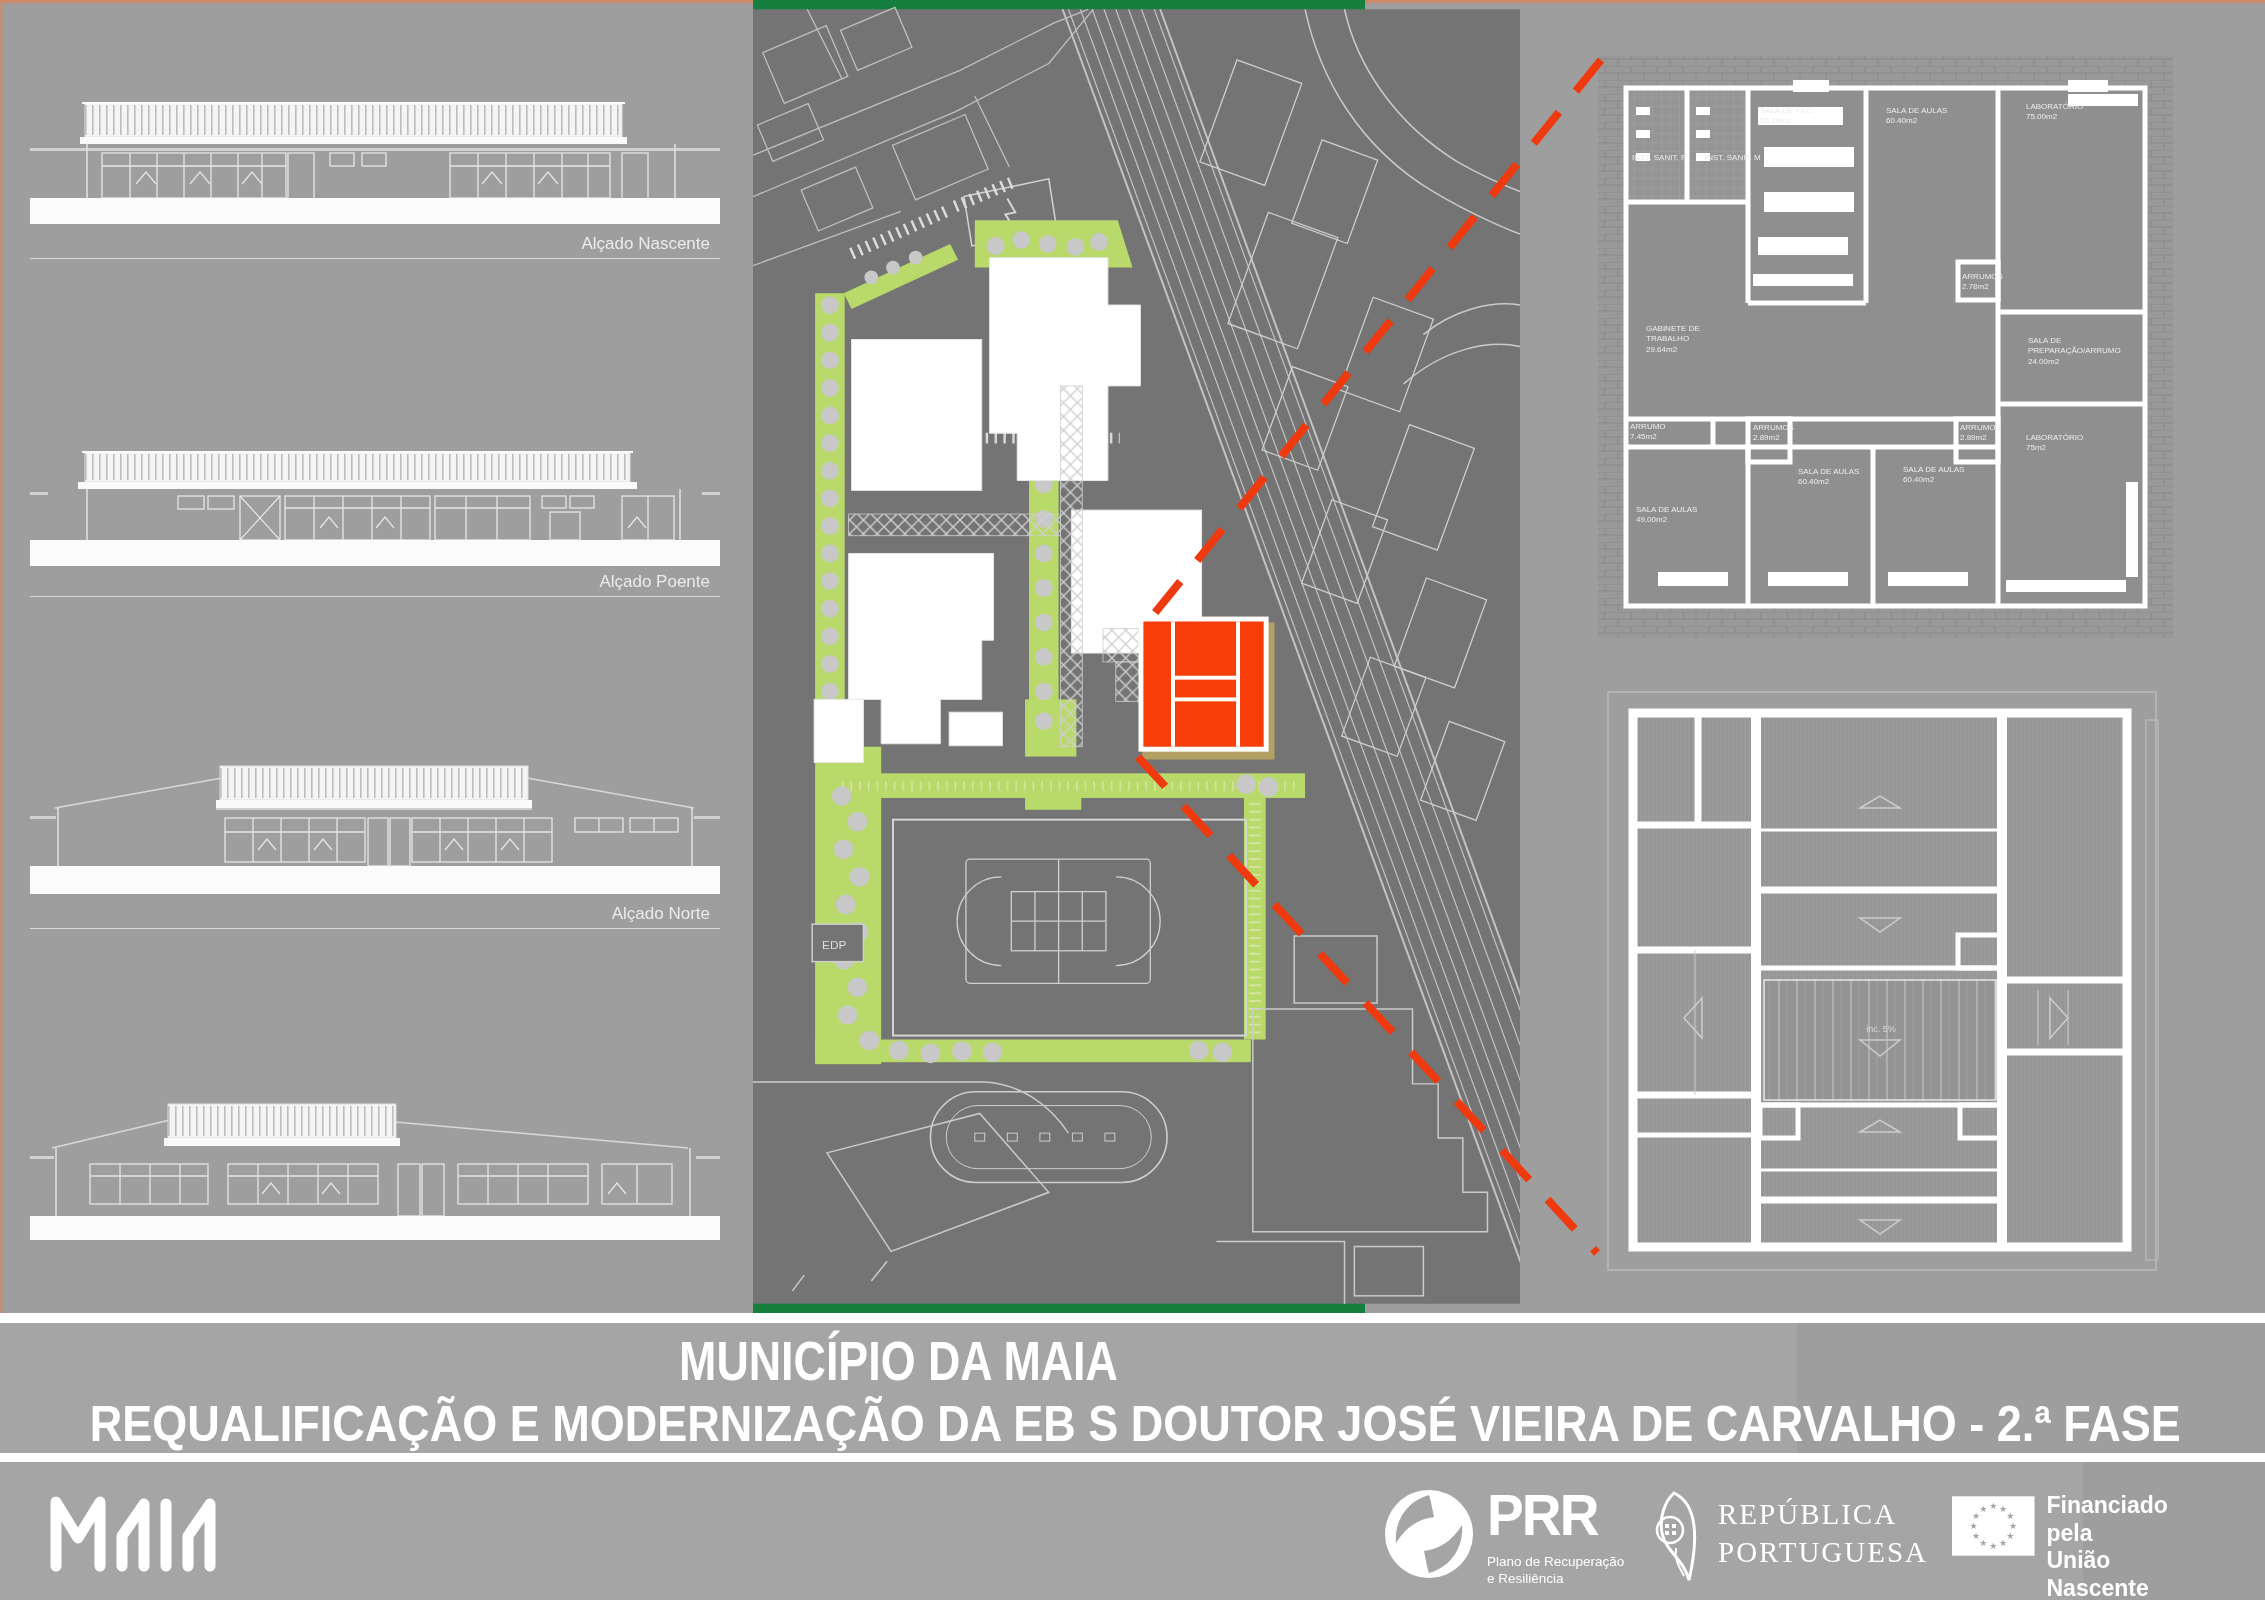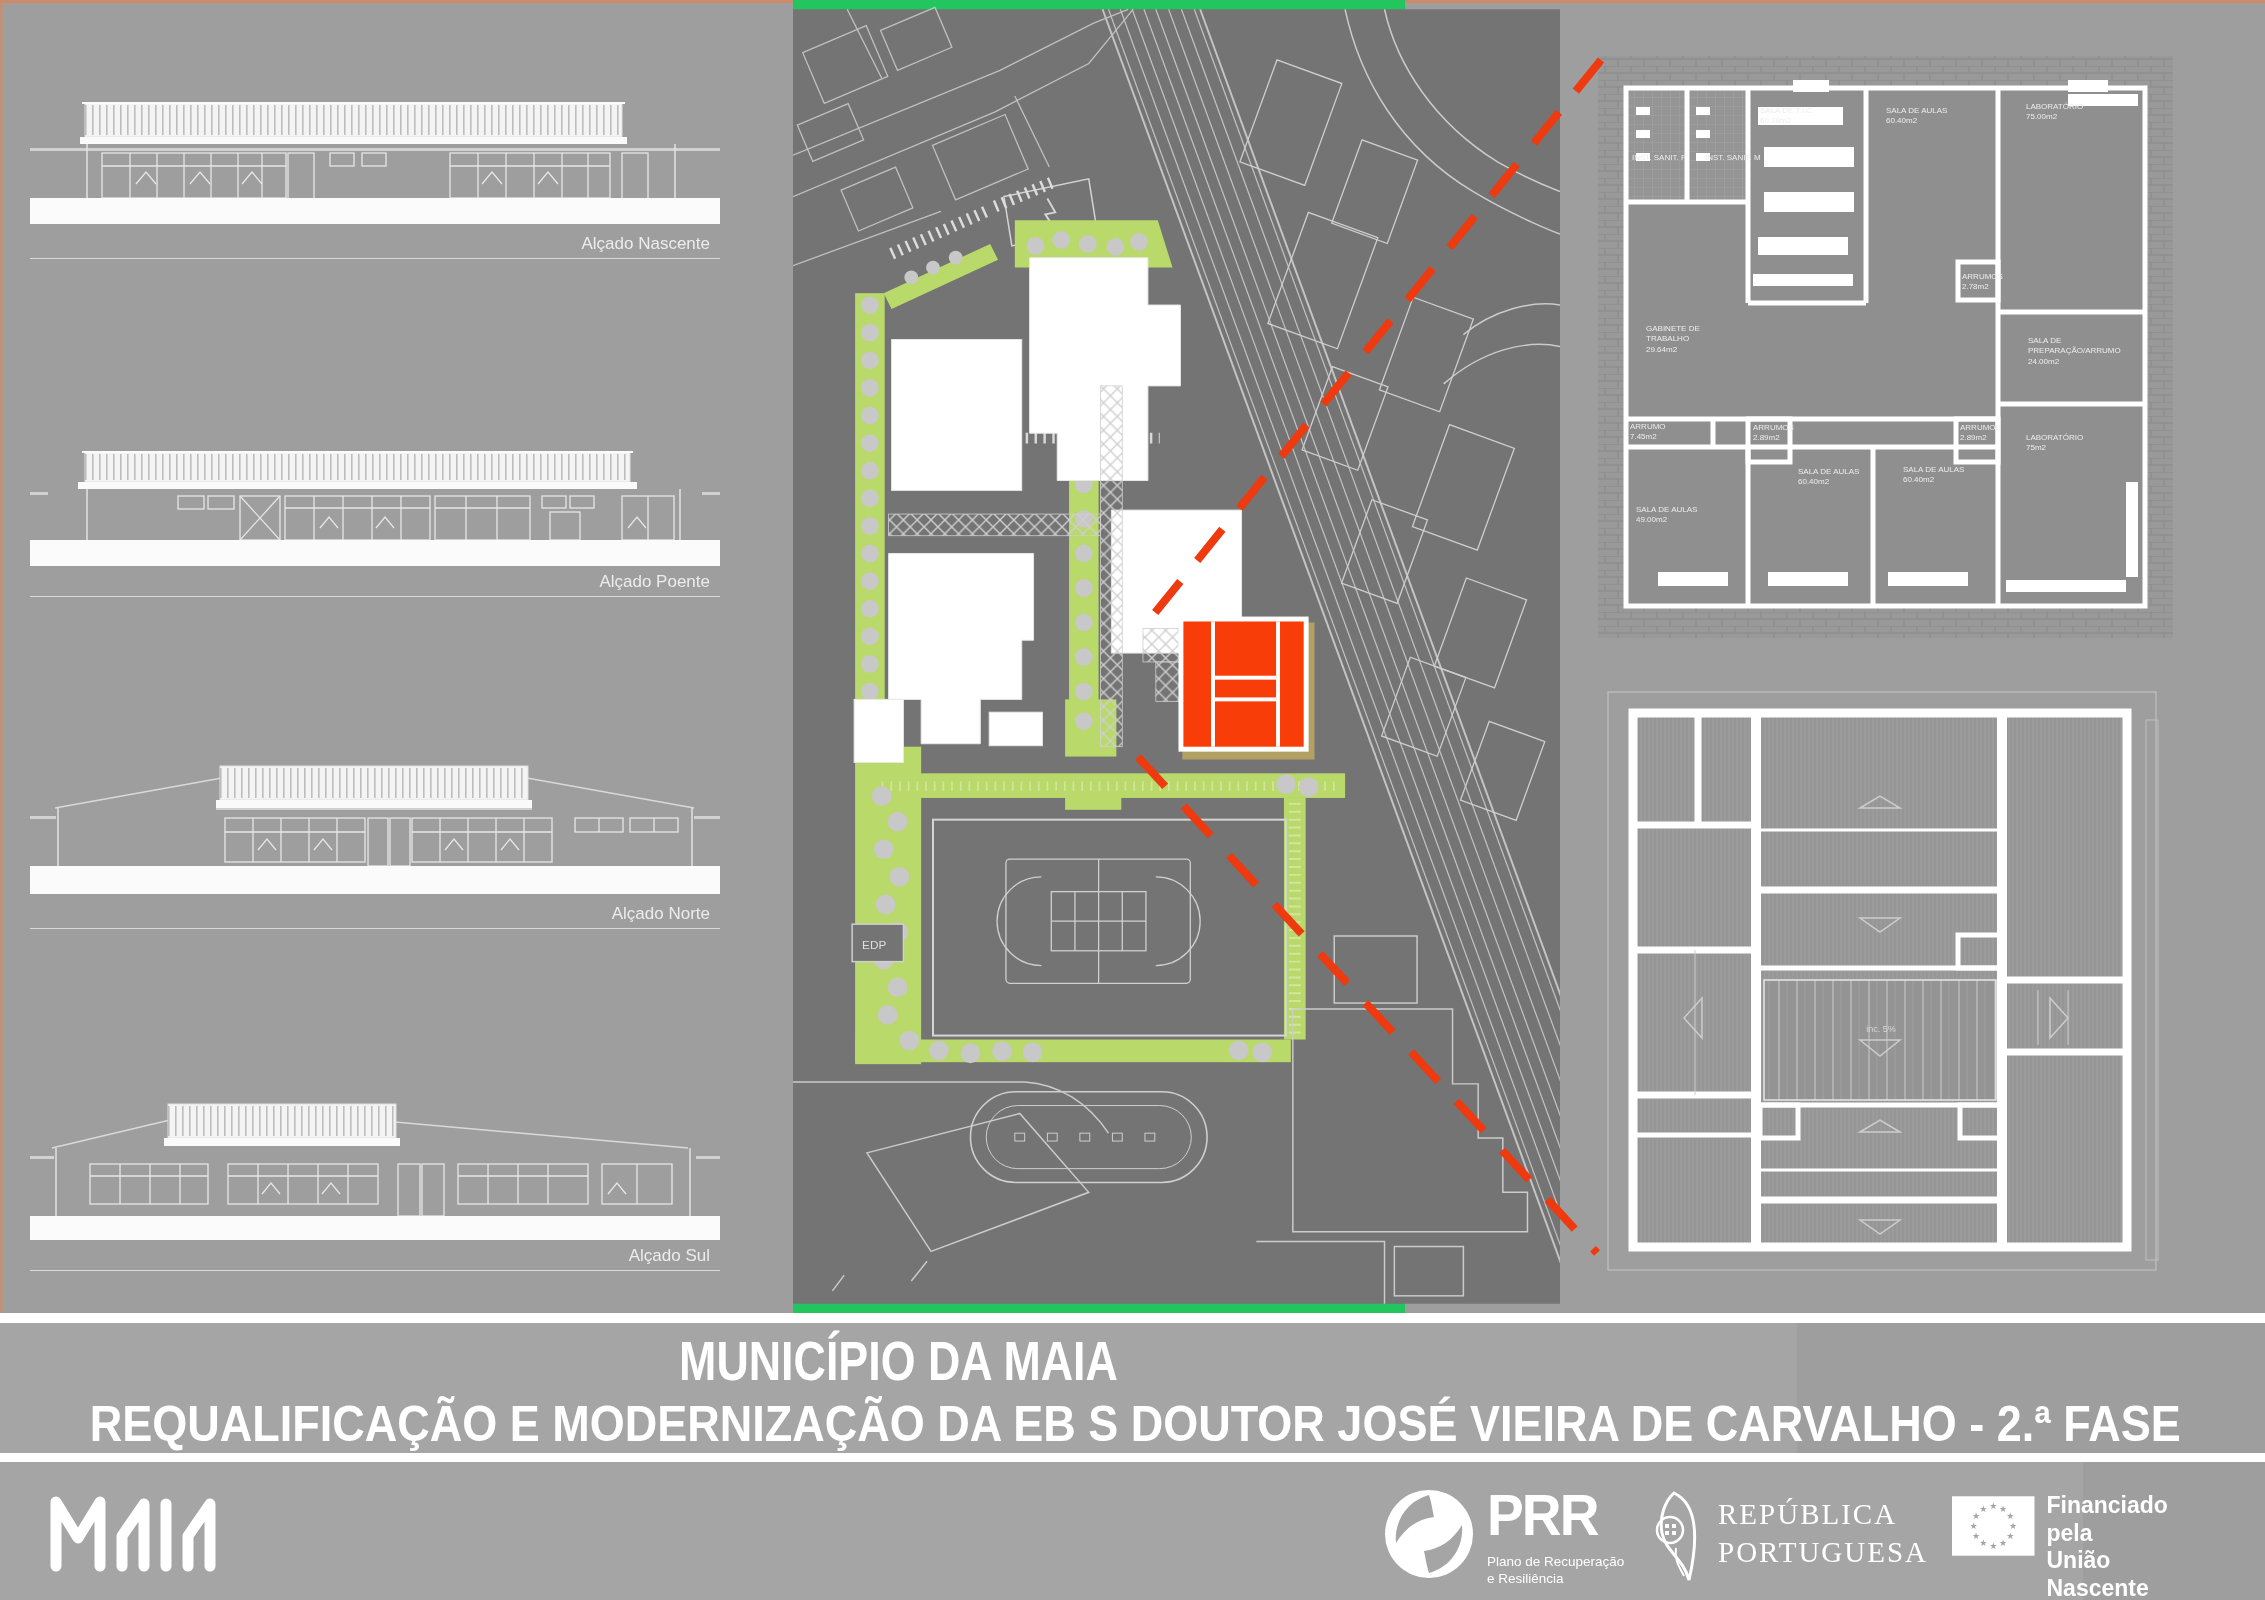--- a/index.html
+++ b/index.html
@@ -8,21 +8,21 @@
   .top-border{position:absolute;left:0;top:0;width:2265px;height:3px;background:#cd8a68;}
   .left-border{position:absolute;left:0;top:0;width:3px;height:1313px;background:#cd8a68;opacity:.6;}
 
   
   figure.elevation{position:absolute;left:30px;width:690px;margin:0;}
   figure.elevation svg{display:block;}
   .elevation figcaption{margin-top:6px;padding:0 10px 4px 0;text-align:right;
      font-size:17px;color:#ececec;border-bottom:1.5px solid #d9d9d9;}
 
   
-  .site-panel{position:absolute;left:753px;top:0;width:612px;height:1313px;background:#22c55e;margin-left:40px;}
+  .site-panel{position:absolute;left:753px;top:0;width:612px;height:1313px;background:#15803d;}
   .site-panel svg{display:block;}
 
   
   .floor-plan{position:absolute;left:1598px;top:52px;width:575px;height:590px;}
   .roof-plan{position:absolute;left:1598px;top:680px;width:565px;height:605px;}
   .room-label{position:absolute;font-size:8px;line-height:1.3;color:#ededed;max-width:120px;}
   .room-label span{display:block;}
 
   .overlay{position:absolute;left:0;top:0;width:2265px;height:1600px;pointer-events:none;}
 
@@ -160,21 +160,20 @@
         <path d="M232,104 l9,-11 l9,11 M292,104 l9,-11 l9,11"></path>
         <rect x="368" y="74" width="22" height="52"></rect>
         <rect x="392" y="74" width="22" height="52"></rect>
         <rect x="428" y="74" width="130" height="40"></rect>
         <path d="M458,74 V114 M488,74 V114 M518,74 V114 M428,86 H558"></path>
         <rect x="572" y="74" width="70" height="40"></rect>
         <path d="M607,74 V114 M578,104 l9,-11 l9,11"></path>
       </g>
       <rect x="0" y="126" width="690" height="26" fill="#fbfbfb"></rect>
     </svg>
-    <figcaption>Alçado Sul</figcaption>
   </figure>
 
   <div class="site-panel">
     <svg width="767" height="1313" viewBox="0 0 778 1313">
       <defs>
         <pattern id="xh" width="14" height="14" patternUnits="userSpaceOnUse">
           <path d="M0,14 L14,0 M0,0 L14,14" stroke="#cfcfcf" stroke-width="1.4" fill="none"></path>
         </pattern>
       </defs>
       <rect width="778" height="1313" fill="#747474"></rect>

